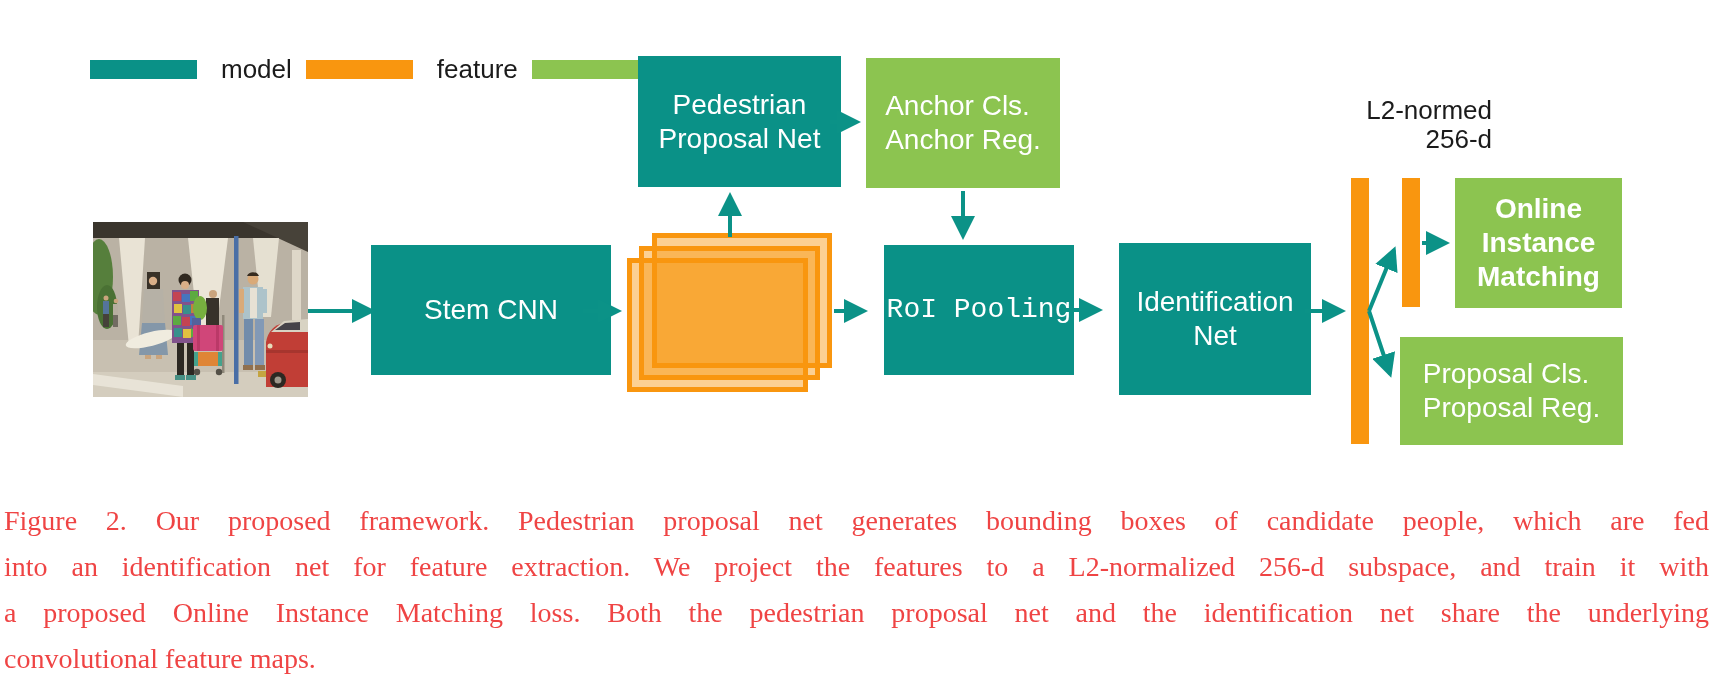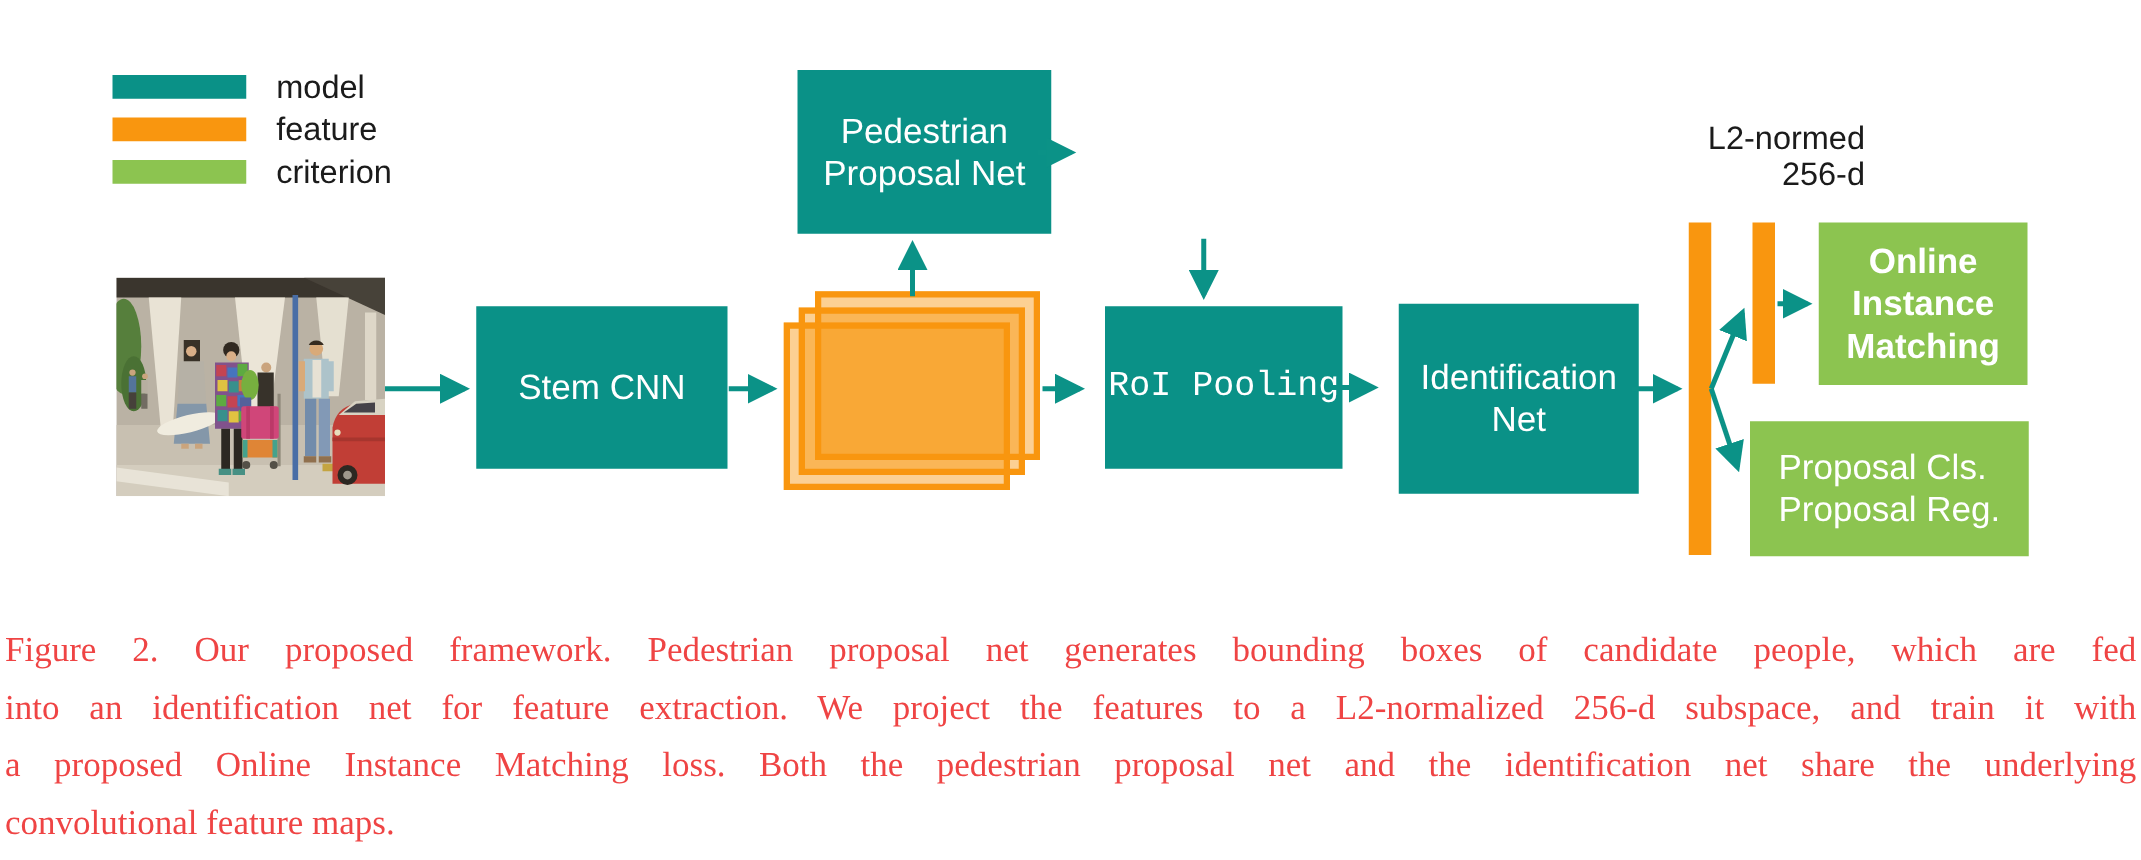--- a/index.html
+++ b/index.html
@@ -9,21 +9,21 @@
     --arrow:#0B9287;
     --ink:#1b1b1b;
   }
   *{box-sizing:border-box;margin:0;padding:0;}
   body{background:#ffffff;font-family:"Liberation Sans",sans-serif;}
   .stage{position:relative;width:1713px;height:688px;background:#ffffff;overflow:hidden;}
 
   
   .diagram{position:absolute;left:0;top:0;width:1713px;height:470px;}
 
-  .legend{position:absolute;left:90px;top:59px;display:flex;flex-direction:column;gap:14px;}
+  .legend{position:absolute;left:90px;top:59px;display:flex;flex-direction:row;gap:14px;}
   .legend-row{display:flex;align-items:center;gap:24px;height:20px;}
   .legend-swatch{width:107px;height:19px;flex:0 0 auto;}
   .sw-model{background:var(--teal);}
   .sw-feature{background:var(--orange);}
   .sw-criterion{background:var(--green);}
   .legend-label{font-size:26px;color:var(--ink);line-height:20px;}
 
   .box{position:absolute;display:flex;align-items:center;justify-content:center;
        color:#fff;font-size:28px;line-height:34px;text-align:center;
        white-space:pre-line;z-index:2;}
@@ -166,25 +166,29 @@
         <polygon points="178,110 191,99 215,97 215,110" fill="#d8d4c8"></polygon>
         <polygon points="182,108 192,101 207,100 207,108" fill="#3a3a44"></polygon>
         <rect x="173" y="128" width="42" height="3" fill="#a32a27"></rect>
         <circle cx="185" cy="158" r="8" fill="#1f1c1a"></circle>
         <circle cx="185" cy="158" r="3.5" fill="#9a958c"></circle>
         <circle cx="177" cy="124" r="2.5" fill="#e8e0c0"></circle>
         <rect x="0" y="0" width="215" height="175" fill="#e8c88c" opacity="0.07"></rect>
       </svg>
     </div>
 
-    <div class="box box-teal" style="left:370px;top:245px;width:201px;height:130px;">Stem CNN</div>
+    <div class="box box-teal" style="left:360px;top:245px;width:240px;height:130px;">Stem CNN</div>
 
     <div class="box box-teal" style="left:627px;top:56px;width:203px;height:131px;">Pedestrian
 Proposal Net</div>
 
+    <div class="box box-green" style="left:866px;top:58px;width:194px;height:130px;">
+      <div class="left-block">Anchor Cls.
+Anchor Reg.</div>
+    </div>
 
     <div class="box box-teal" style="left:873px;top:245px;width:190px;height:130px;font-family:Liberation Mono, monospace;">RoI Pooling</div>
 
     <div class="box box-teal" style="left:1108px;top:243px;width:192px;height:152px;">Identification
 Net</div>
 
     <div class="box box-green" style="left:1400px;top:337px;width:223px;height:108px;">
       <div class="left-block">Proposal Cls.
 Proposal Reg.</div>
     </div>

